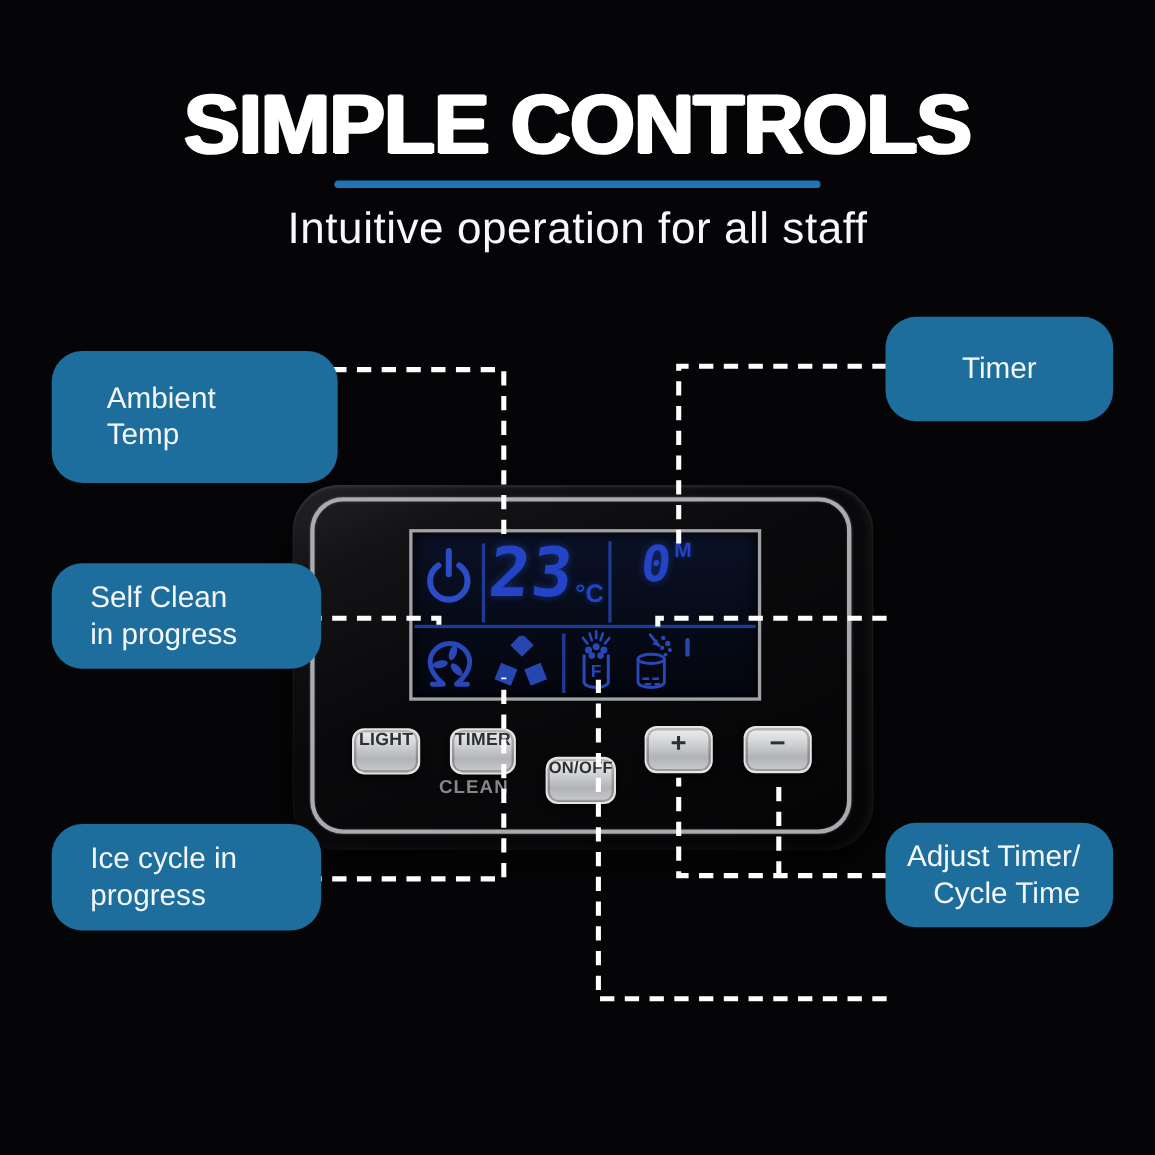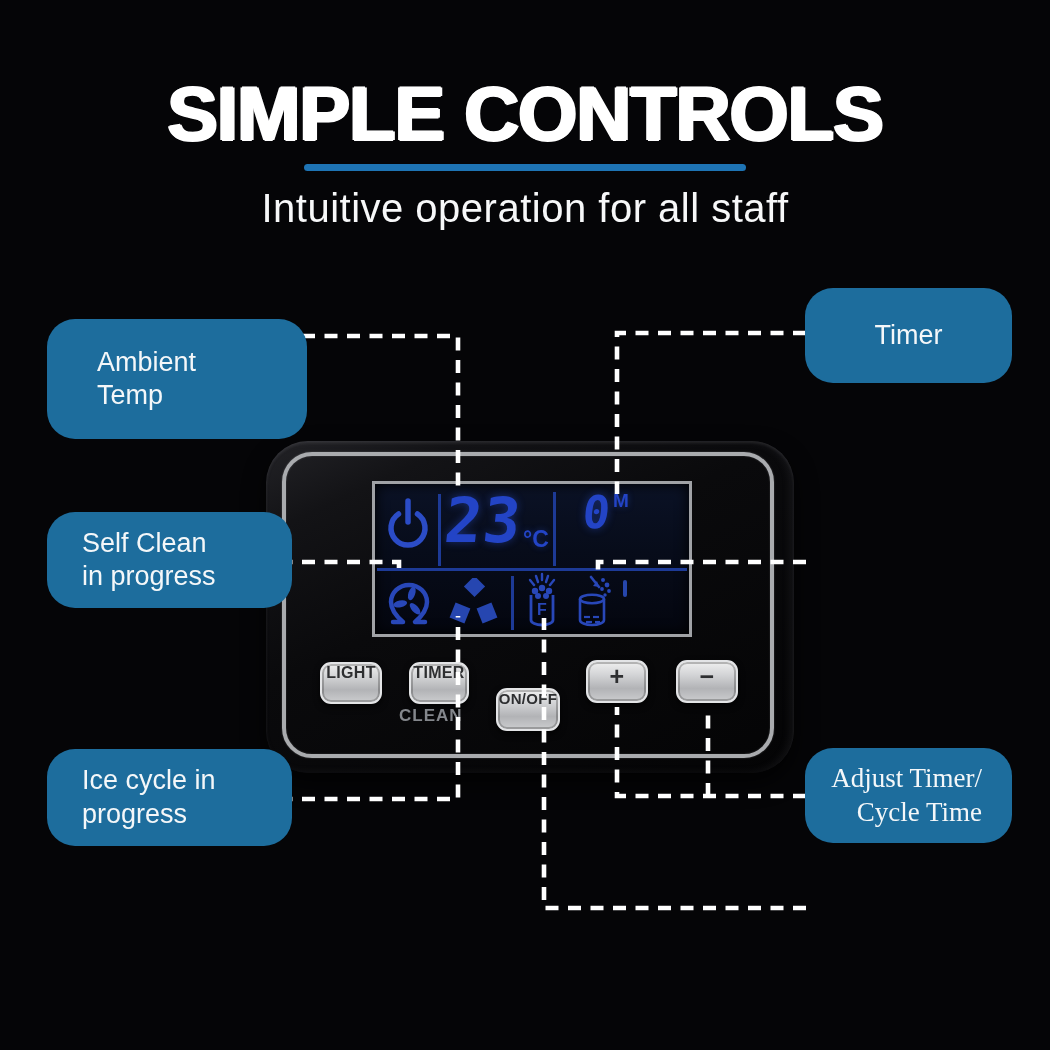--- a/index.html
+++ b/index.html
@@ -184,16 +184,16 @@
     </div>
   </div>
 
   <div class="callout co-left align-left" style="top:287px;height:120px;padding-left:50px;margin-top:32px;">Ambient
 Temp</div>
   <div class="callout co-right align-center" style="top:288px;height:95px;">Timer</div>
   <div class="callout co-left align-left" style="top:512px;height:96px;padding-left:35px;">Self Clean
 in progress</div>
   <div class="callout co-left align-left" style="top:749px;height:97px;padding-left:35px;">Ice cycle in
 progress</div>
-  <div class="callout co-right align-right" style="top:748px;height:95px;padding-right:30px;box-sizing:border-box;font-family:Liberation Serif, serif;">Adjust Timer/
+  <div class="callout co-right align-right" style="top:748px;height:95px;padding-right:30px;box-sizing:border-box;">Adjust Timer/
 Cycle Time</div>
 
 </div>
 
 </body></html>

